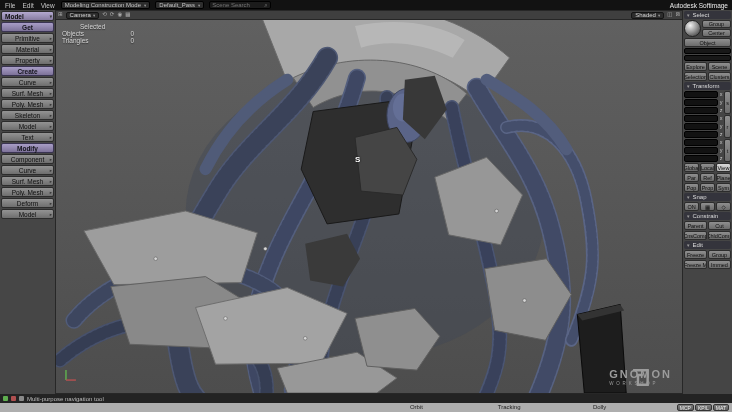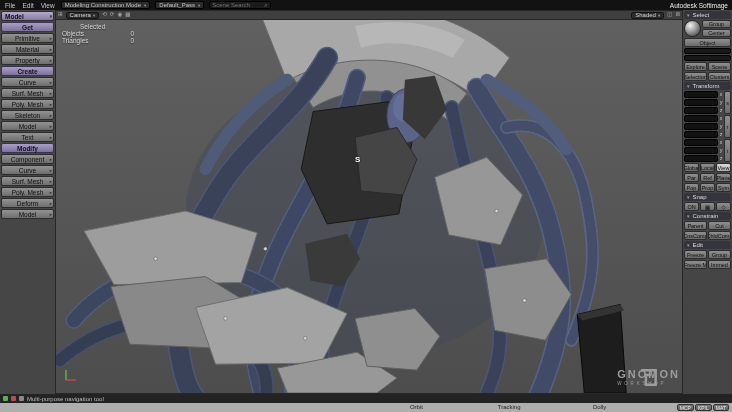--- a/index.html
+++ b/index.html
@@ -27,21 +27,21 @@
 .viewport{flex:1;display:flex;flex-direction:column;min-width:0;border:1px solid #272727}
 .vhdr{height:9px;flex:0 0 auto;background:#3f3f3f;display:flex;align-items:center;gap:3px;padding:0 2px;font-size:6px;color:#c9c9c9;border-bottom:1px solid #262626}
 .vbtn{background:#2c2c2c;border:1px solid #141414;border-radius:2px;padding:0 3px;height:7px;display:flex;align-items:center;gap:2px;color:#d6d6d6;white-space:nowrap}
 .vicon{color:#a9a9a9;font-size:5.5px;line-height:1}
 .canvas{position:relative;flex:1;overflow:hidden;background:#555}
 .canvas svg{position:absolute;left:0;top:0;width:100%;height:100%}
 .stats{position:absolute;left:6px;top:3px;width:72px;color:#d6d6d6;font-size:6.5px;text-shadow:0 1px 1px rgba(0,0,0,.5)}
 .stats .sel{margin-left:18px}
 .stats .srow{display:flex;justify-content:space-between}
 .cursorS{position:absolute;left:299px;top:135px;color:#fff;font-size:8px;font-weight:bold;text-shadow:0 0 2px #000}
-.wm{position:absolute;right:2px;bottom:7px;display:flex;align-items:flex-start;gap:5px;color:#9c9c9c}
+.wm{position:absolute;right:10px;bottom:7px;display:flex;align-items:flex-start;gap:5px;color:#9c9c9c}
 .wm .txt{display:flex;flex-direction:column;align-items:flex-start;gap:1px}
 .wm .g1{font-size:11px;font-weight:bold;letter-spacing:2px;line-height:1}
 .wm .g2{font-size:4.5px;letter-spacing:2.8px}
 
 .rpanel{width:49px;background:#454545;padding:1px;display:flex;flex-direction:column;gap:1px;font-size:6px;flex:0 0 auto}
 .rhdr{height:8px;flex:0 0 auto;background:#34343c;border-radius:2px;color:#dcdcdc;display:flex;align-items:center;gap:2px;padding:0 2px;font-size:6px}
 .rrow{display:flex;gap:1px;flex:0 0 auto}
 .rbtn{flex:1;height:9px;border-radius:2px;border:1px solid #2c2c2c;background:linear-gradient(#8f8f8f,#6b6b6b);color:#0d0d0d;font-size:5.5px;display:flex;align-items:center;justify-content:center;white-space:nowrap;overflow:hidden}
 .rbtn.active{background:linear-gradient(#d8d8d8,#b2b2b2)}
 .ball{width:17px;height:17px;flex:0 0 auto;border-radius:50%;background:radial-gradient(circle at 35% 30%,#f2f2f2,#9a9a9a 45%,#3a3a3a 92%);border:1px solid #222}

